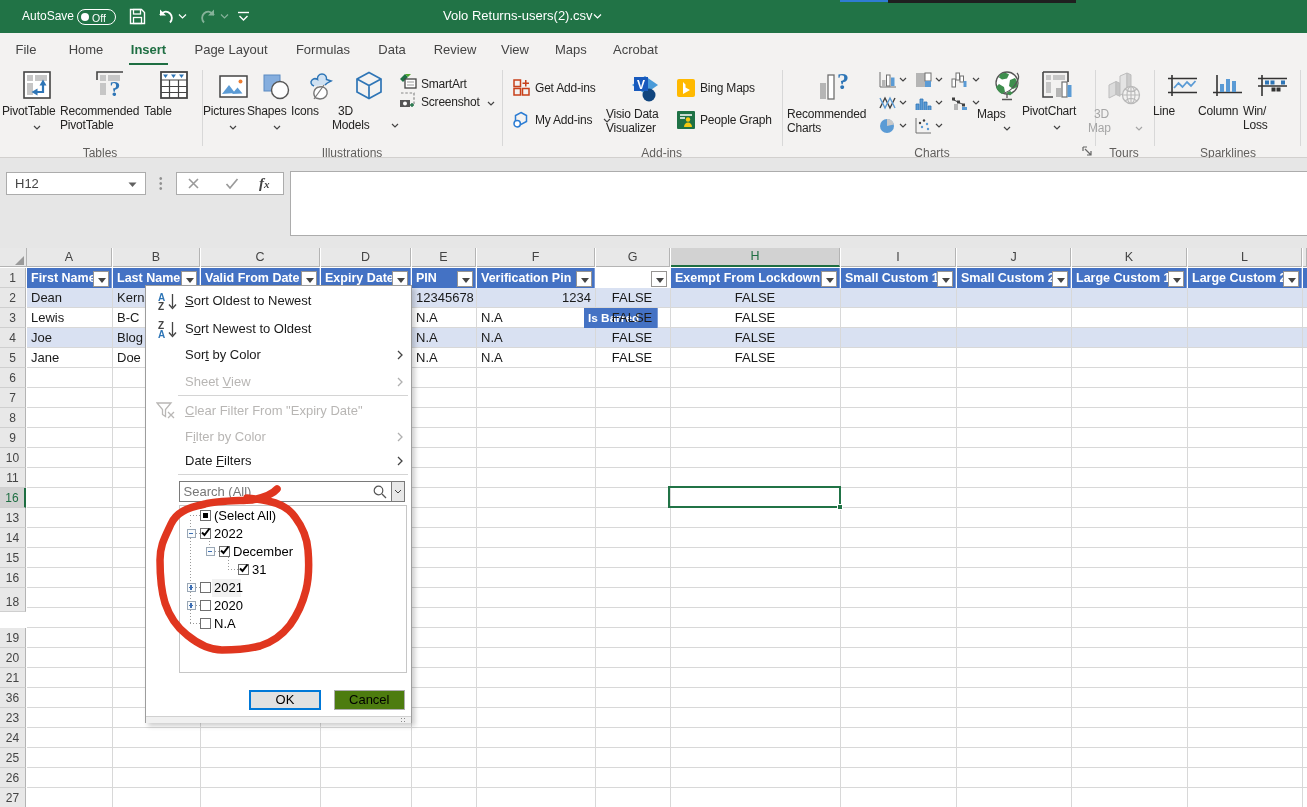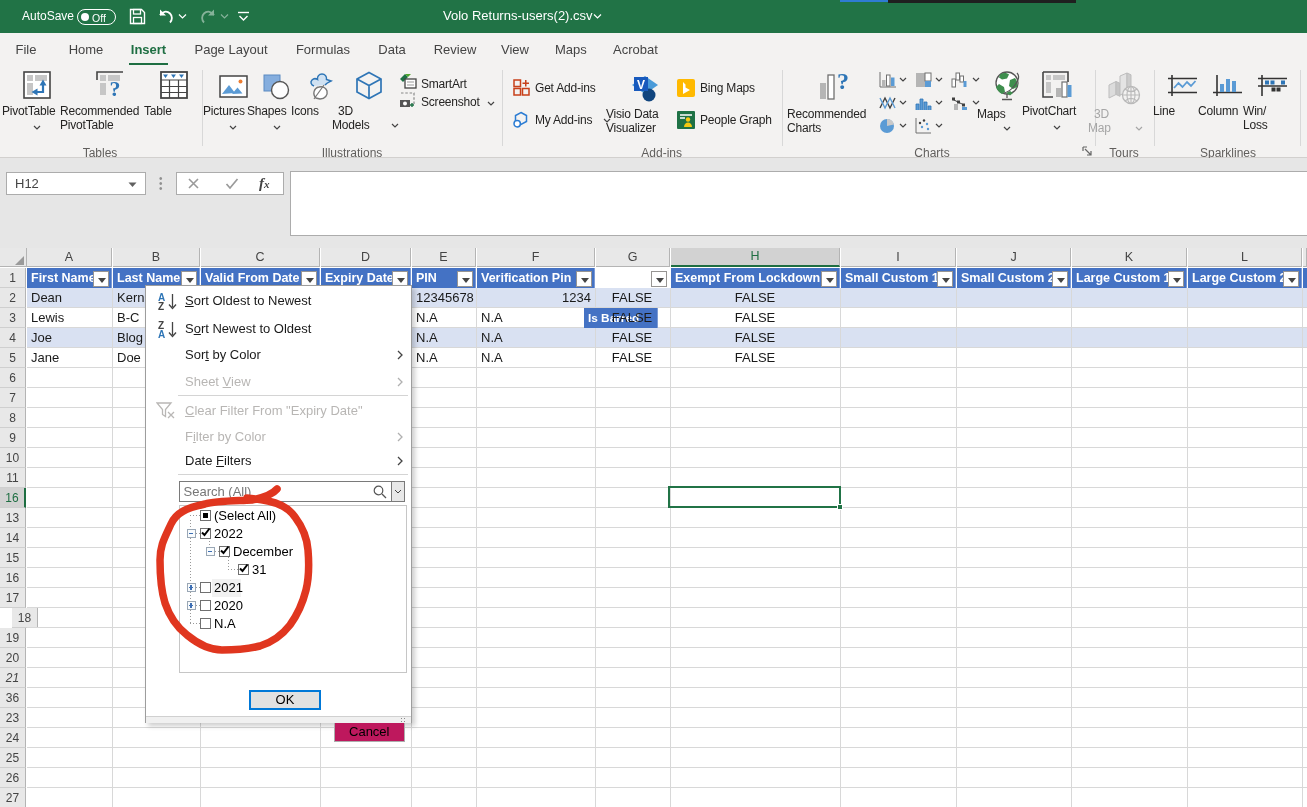--- a/index.html
+++ b/index.html
@@ -419,24 +419,24 @@
 <div class="rowhdr" style="top:160px;">8</div>
 <div class="rowhdr" style="top:180px;">9</div>
 <div class="rowhdr" style="top:200px;">10</div>
 <div class="rowhdr" style="top:220px;">11</div>
 <div class="rowhdr" style="top:240px;background:#d2d2d2;color:#1e6e42;border-right:2px solid #1e6e42;">16</div>
 <div class="rowhdr" style="top:260px;">13</div>
 <div class="rowhdr" style="top:280px;">14</div>
 <div class="rowhdr" style="top:300px;">15</div>
 <div class="rowhdr" style="top:320px;">16</div>
 <div class="rowhdr" style="top:340px;">17</div>
-<div class="rowhdr" style="top:360px;margin-left:12px;">18</div>
+<div class="rowhdr" style="top:344px;">18</div>
 <div class="rowhdr" style="top:380px;">19</div>
 <div class="rowhdr" style="top:400px;">20</div>
-<div class="rowhdr" style="top:420px;font-style:italic;">21</div>
+<div class="rowhdr" style="top:420px;">21</div>
 <div class="rowhdr" style="top:440px;">36</div>
 <div class="rowhdr" style="top:460px;">23</div>
 <div class="rowhdr" style="top:480px;">24</div>
 <div class="rowhdr" style="top:500px;">25</div>
 <div class="rowhdr" style="top:520px;">26</div>
 <div class="rowhdr" style="top:540px;">27</div>
 <div class="band" style="top:40px;"></div>
 <div class="band" style="top:80px;"></div>
 <div class="hline" style="top:59px;"></div>
 <div class="hline" style="top:79px;"></div>
@@ -638,21 +638,21 @@
 
   <div class="tl" style="left:68px;top:221.5px;">(Select All)</div>
   <div class="tl" style="left:68px;top:239.5px;">2022</div>
   <div class="tl" style="left:87px;top:257.5px;">December</div>
   <div class="tl" style="left:106px;top:275.5px;">31</div>
   <div class="tl" style="left:68px;top:293.5px;">2021</div>
   <div class="tl" style="left:68px;top:311.5px;">2020</div>
   <div class="tl" style="left:68px;top:329.5px;">N.A</div>
 
   <div style="position:absolute;left:103px;top:404px;width:72px;height:20px;background:#e1e1e1;border:2px solid #0078d7;font-size:13px;text-align:center;line-height:16px;color:#000;">OK</div>
-  <div style="position:absolute;left:187.5px;top:404px;width:71.5px;height:20px;background:#be185d;border:1px solid #adadad;font-size:13px;text-align:center;line-height:18px;color:#000;margin-top:32px;">Cancel</div>
+  <div style="position:absolute;left:187.5px;top:404px;width:71.5px;height:20px;background:#4d7c0f;border:1px solid #adadad;font-size:13px;text-align:center;line-height:18px;color:#000;">Cancel</div>
 
   <div style="position:absolute;left:0;top:429.5px;width:265px;height:7.5px;background:#f0f0f0;border-top:1px solid #d0d0d0;"></div>
   <div style="position:absolute;left:254px;top:430.5px;width:7px;height:6px;background-image:radial-gradient(circle, #8a8a8a 0.8px, transparent 1px);background-size:3px 3px;"></div>
 </div>
 
 <svg class="abs" id="redcircle" style="left:140px; top:460px;" width="190" height="210" viewBox="0 0 190 210">
   <path d="M137 29 C132 35 122 38 112 40 C92 41 75 41 65 44 C46 48 36 53 31 64 C24 79 20 86 20 100 C20 115 21 130 25 143 C30 158 38 168 47 175 C58 184 70 190 82 190 C95 190 108 189 120 186 C133 182 143 174 150 165 C158 154 163 142 166 130 C169 118 169 102 168 90 C167 77 161 65 155 57 C148 47 138 43 128 41 C121 39.5 113 38.5 107 38" fill="none" stroke="#e0361f" stroke-width="7.5" stroke-linecap="round" stroke-linejoin="round"></path>
 </svg>
 
 </body></html>

